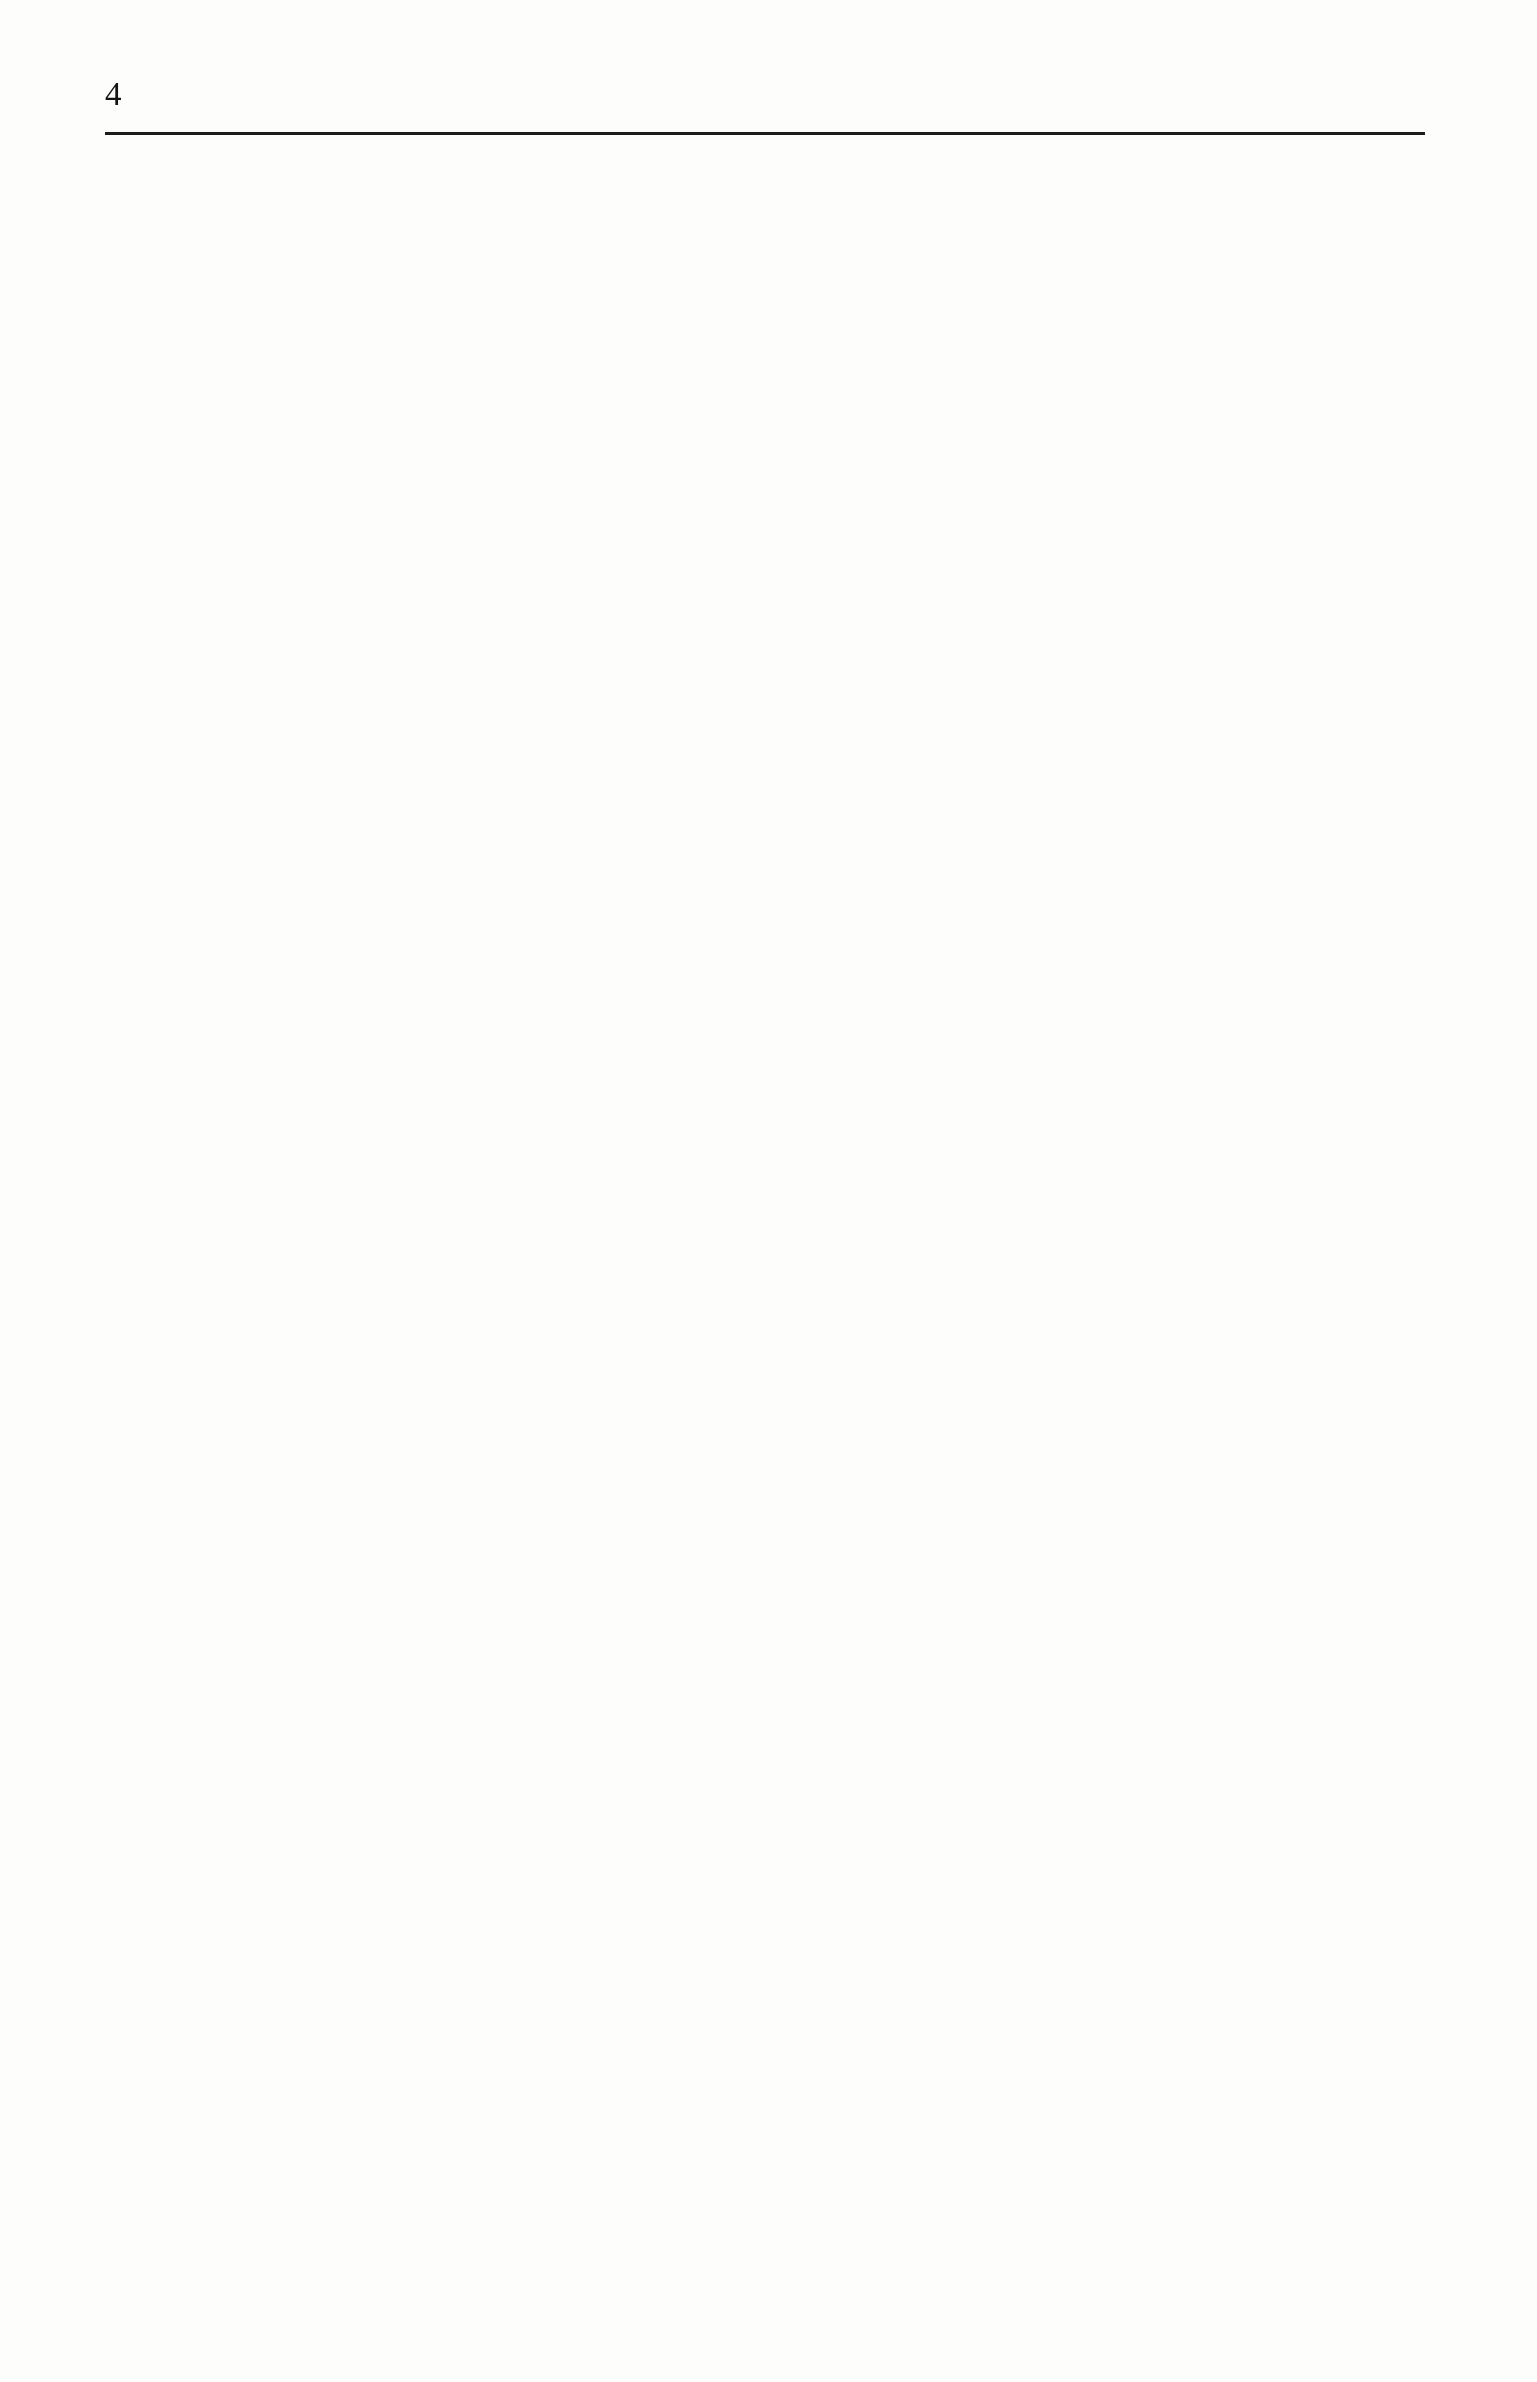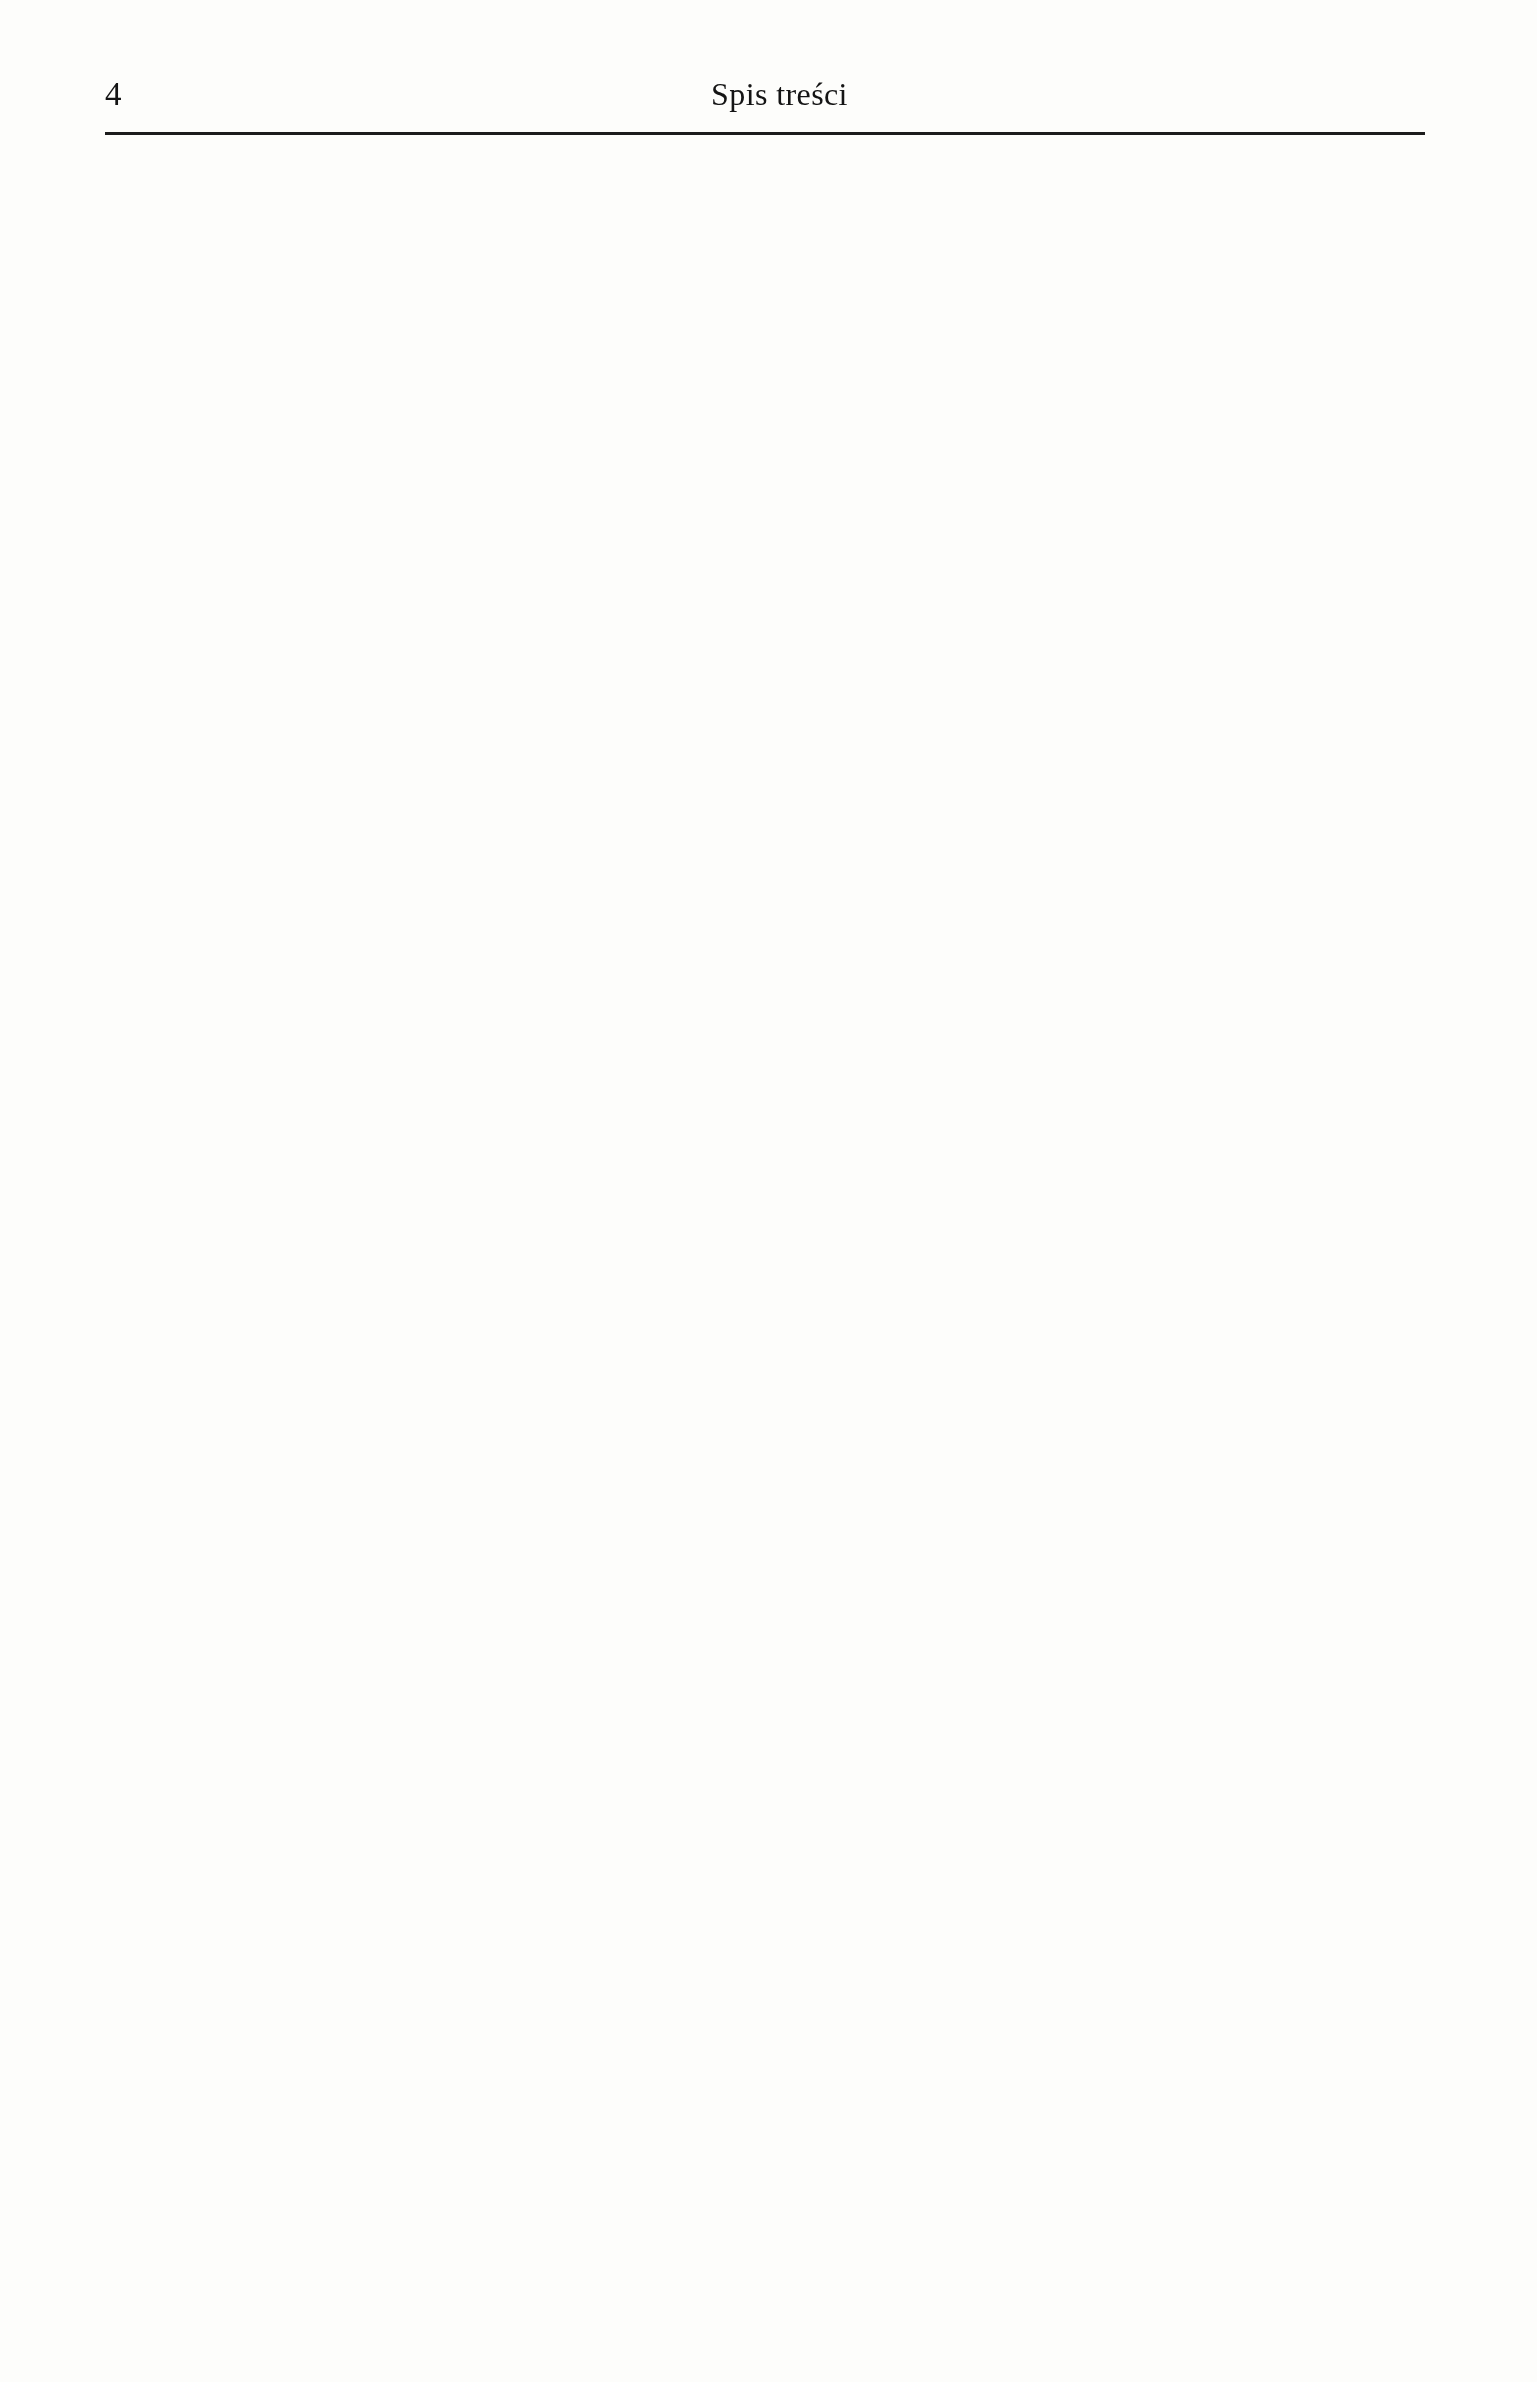--- a/index.html
+++ b/index.html
@@ -131,21 +131,20 @@
   }
   .spacer-flex { flex: 1 1 auto; }
 </style>
 </head>
 <body>
 
 <div class="page">
 
   <div class="header">
     <div class="folio">4</div>
-    <div class="running-title">Spis treści</div>
     <div class="rule"></div>
   </div>
 
   <div class="toc" id="toc-list">
       <div class="entry">
         <div class="authors">
           <span class="author-line">Feliks Jaroszyk</span>
           <span class="author-line">Kazimierz Pająk</span>
         </div>
         <div class="title-block">

